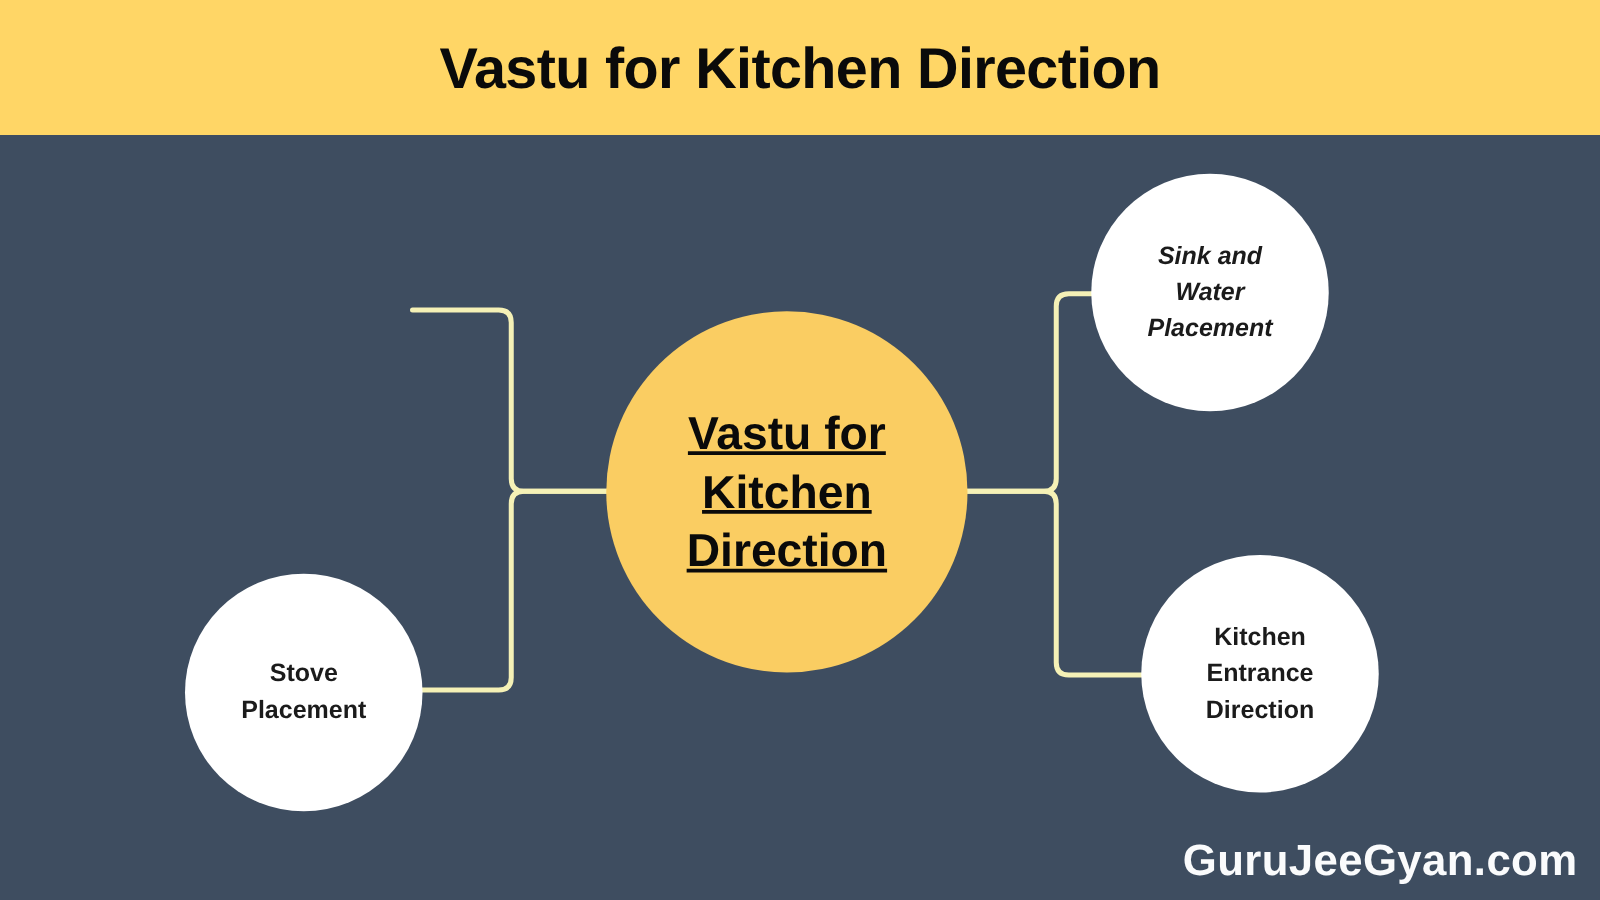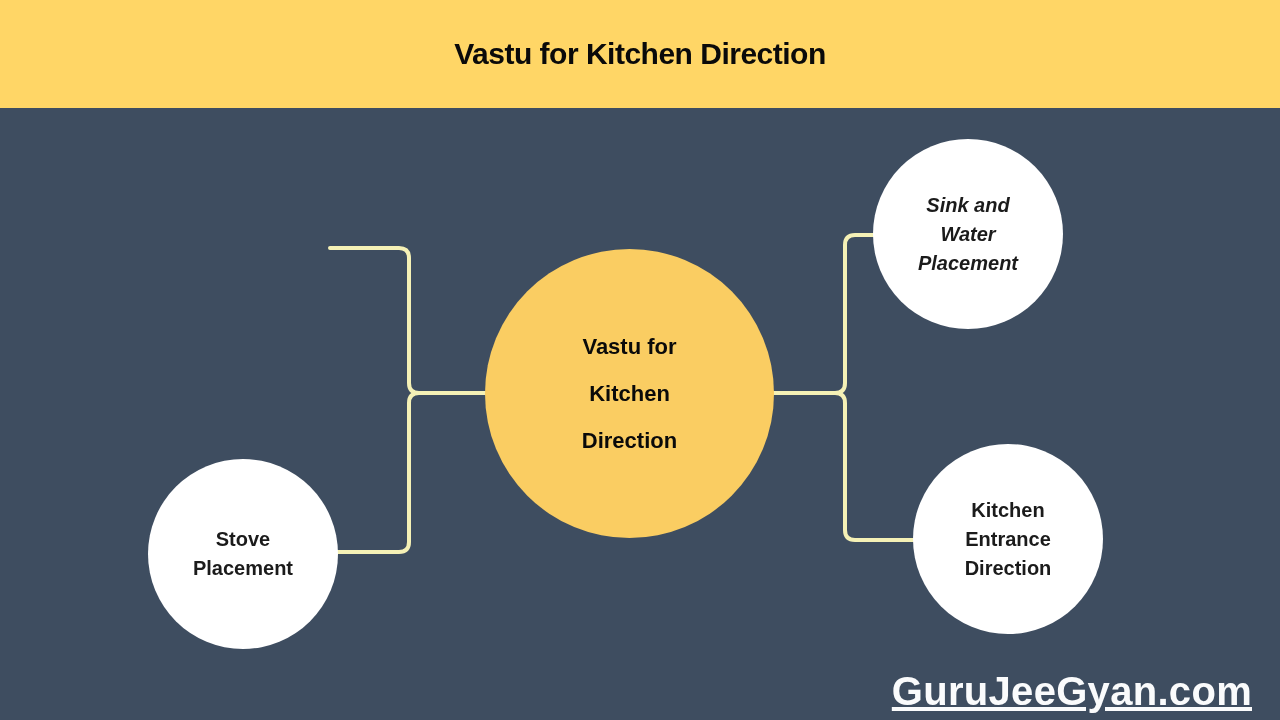--- a/index.html
+++ b/index.html
@@ -15,21 +15,21 @@
     overflow: hidden;
   }
   .banner {
     position: absolute; left: 0; top: 0;
     width: 1280px; height: 108px;
     background: var(--banner, #FFD666);
     display: flex; align-items: center; justify-content: center;
   }
   .banner h1 {
     margin: 0;
-    font-size: 30px;
+    font-size: 46px;
     font-weight: 800;
     letter-spacing: -0.5px;
     color: var(--title-text, #0A0A0A);
   }
   .connectors {
     position: absolute; left: 0; top: 0;
     width: 1280px; height: 720px;
   }
   .connector {
     fill: none;
@@ -42,49 +42,49 @@
     border-radius: 50%;
     display: flex; align-items: center; justify-content: center;
     text-align: center;
   }
   .circle.center {
     left: 485px; top: 249px;
     width: 289px; height: 289px;
     background: var(--center-circle, #FACD62);
   }
   .center-label {
-    font-size: 22px;
+    font-size: 37px;
     font-weight: 700;
     line-height: 47px;
     color: var(--title-text, #0A0A0A);
+    text-decoration: underline;
   }
   .circle.node {
     width: 190px; height: 190px;
     background: var(--node-circle, #FFFFFF);
   }
   .node-label {
     font-size: 20px;
     font-weight: 700;
     line-height: 29px;
     color: var(--node-text, #1B1B1B);
     padding: 0 14px;
   }
   .circle.tl { left: 148px; top: 152px; }
   .circle.bl { left: 148px; top: 459px; text-align: center; }
   .circle.tr { left: 873px; top: 139px; font-style: italic; }
   .circle.br { left: 913px; top: 444px; }
   .watermark {
     position: absolute;
-    right: 28px; top: 671px;
-    font-size: 40px;
+    right: 18px; top: 671px;
+    font-size: 35px;
     font-weight: 600;
     line-height: 1;
     letter-spacing: 0.3px;
     color: var(--watermark-text, #FAFBFC);
-    text-decoration: underline;
   }
 </style>
 </head>
 <body style="--banner: #FFD666; --background: #3E4D60; --center-circle: #FACD62; --node-circle: #FFFFFF; --connector: #F5F1B6; --title-text: #0A0A0A; --node-text: #1B1B1B; --watermark-text: #FAFBFC;">
 
 <div class="stage">
 
   <header class="banner">
     <h1>Vastu for Kitchen Direction</h1>
   </header>

